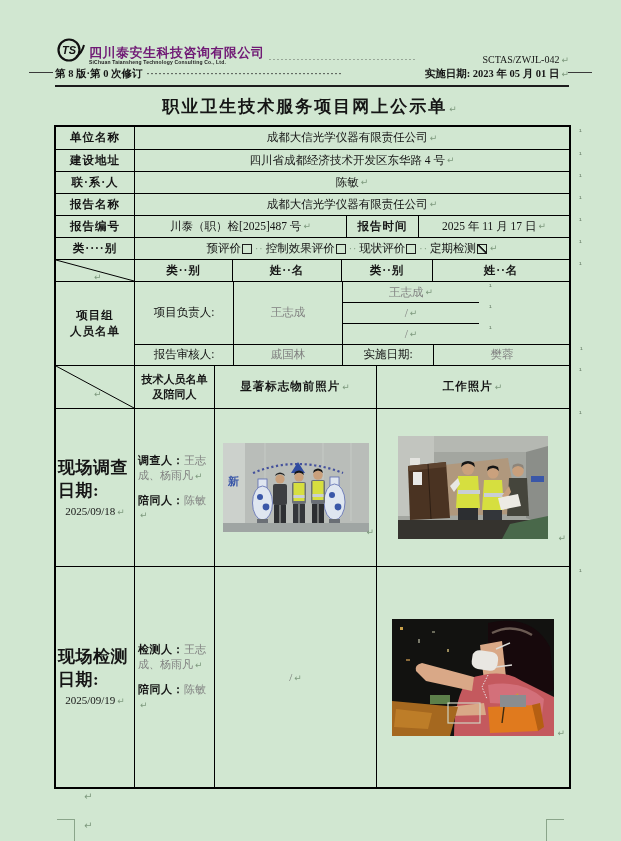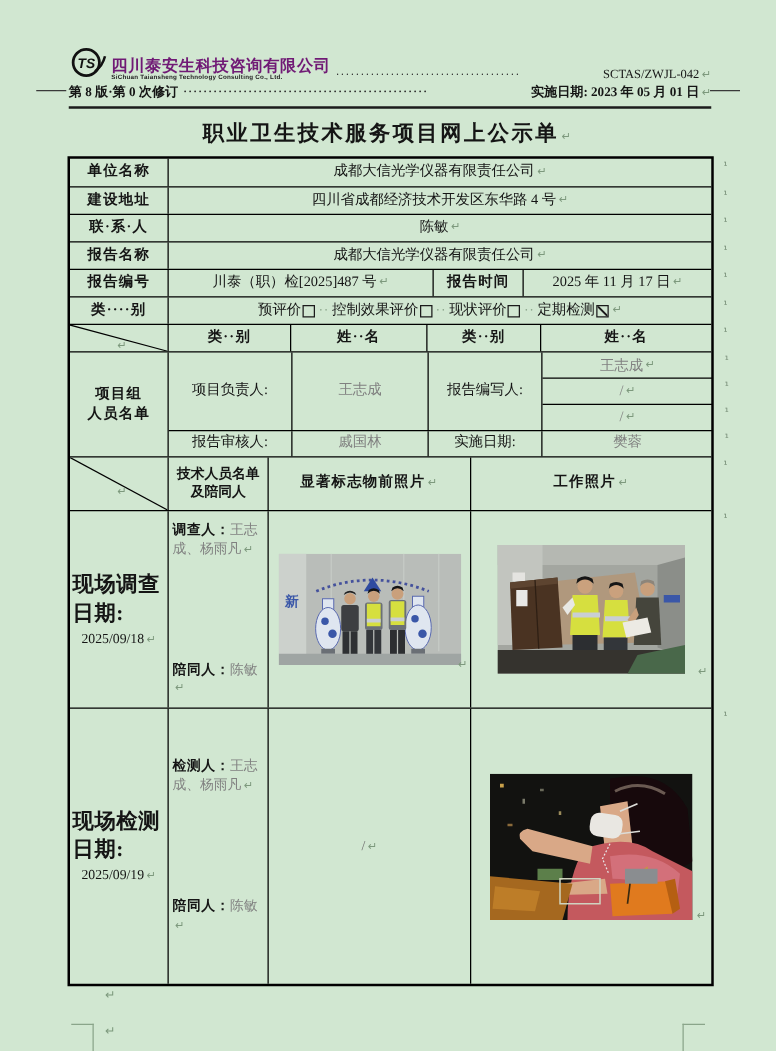--- a/index.html
+++ b/index.html
@@ -69,21 +69,21 @@
   
   .cb { display:inline-block; width:10px; height:10px; border:1px solid #1b1b1b;
         vertical-align:-1px; margin:0 1px 0 1px; background:transparent; }
   .cb.checked { background:linear-gradient(45deg, transparent 42%, #1b1b1b 46%, #1b1b1b 56%, transparent 60%); }
   .sep { color:#7d997d; font-size:10px; margin:0 2px; letter-spacing:1px; }
 
   
   .datecell { align-items:flex-start; text-align:left; padding:0 2px; justify-content:center; }
   .datecell .dl { font-weight:bold; letter-spacing:0.5px; font-size:17px; }
   .datecell .dv { align-self:center; font-size:11px; margin-top:1px; }
-  .pcell { align-items:flex-end; text-align:left; padding:2px 3px; justify-content:center; font-size:11px;gap:36px; }
+  .pcell { align-items:flex-end; text-align:left; padding:2px 3px; justify-content:center; font-size:11px; }
   .pcell b { letter-spacing:0.5px; }
   .pcell .blockgap { height:10px; }
 
   .photowrap { display:flex; align-items:center; justify-content:center; }
   .slash { font-size:11px; color:#707070; }
 
   
   .corner { position:absolute; width:18px; height:24px; }
   .corner-l { left:57px; top:808px; border-top:1px solid #8aa58a; border-right:1px solid #8aa58a; }
   .corner-r { left:546px; top:808px; border-top:1px solid #8aa58a; border-left:1px solid #8aa58a; }
@@ -206,21 +206,20 @@
 
     <div class="tr h84">
       <div class="c cfirst w78 lbl">
         <span>项目组</span>
         <span>人员名单</span>
       </div>
       <div class="stack">
         <div class="tr2 h63">
           <div class="c cfirst w98">项目负责人:</div>
           <div class="c w109 gy">王志成</div>
-          <div class="c w91">报告编写人:</div>
           <div class="namecol w137">
             <div class="ncell nfirst gy">
                 <span>王志成</span>
                 <span class="pm">↵</span>
                 <span class="rm">¹</span>
               </div>
             <div class="ncell gy">
                 <span>/</span>
                 <span class="pm">↵</span>
                 <span class="rm">¹</span>

